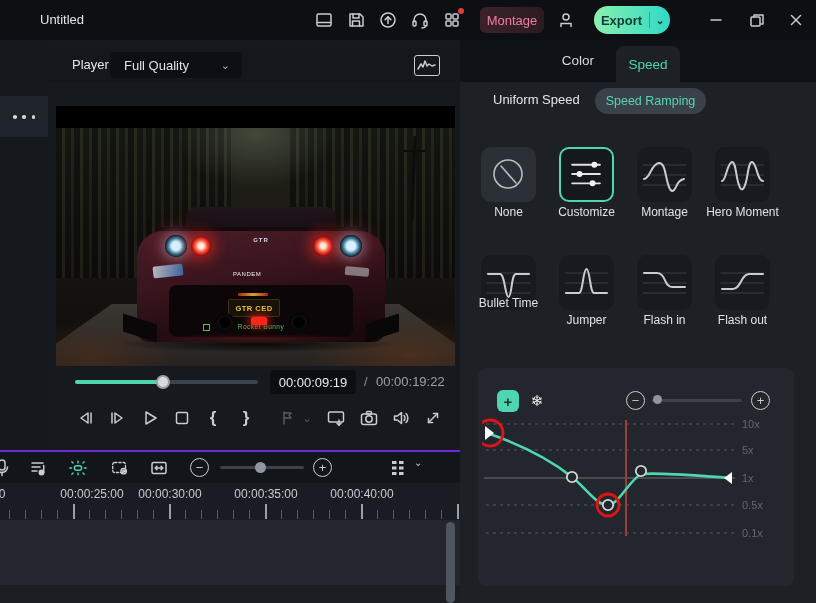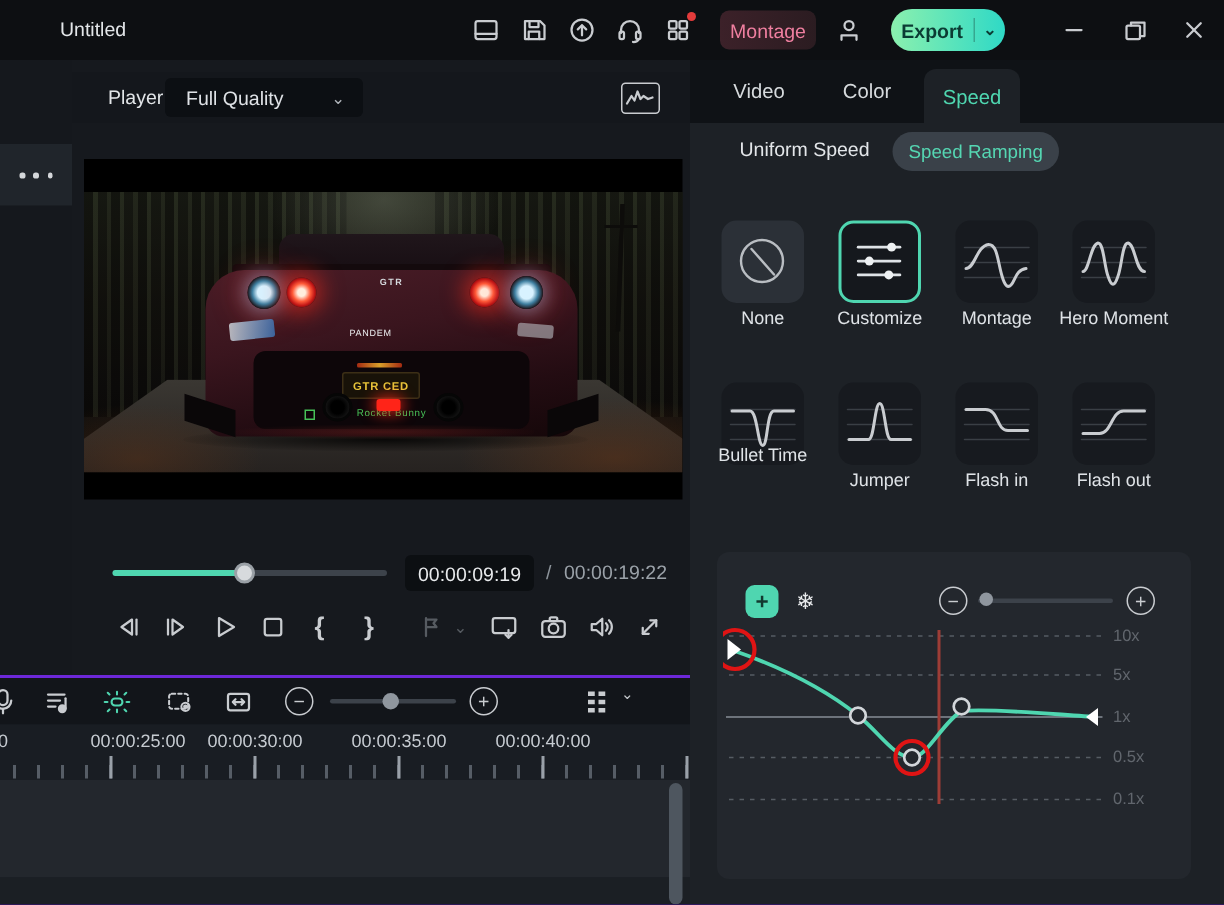--- a/index.html
+++ b/index.html
@@ -38,21 +38,21 @@
   .phead{left:0;top:8px;width:412px;height:34px;background:#14171c;}
   .plabel{left:24px;top:0;height:34px;line-height:34px;font-size:13px;color:#e3e6e9;}
   .pquality{left:62px;top:4px;width:132px;height:26px;background:#0c0f13;border-radius:4px;
     display:flex;align-items:center;cursor:pointer;font-size:13px;color:#dfe2e6;}
   .pquality .val{padding-left:14px;flex:1;}
   .pquality .chev{padding-right:12px;font-size:11px;color:#aeb3b9;}
   .histo{right:20px;top:7px;width:24px;height:19px;border:1.5px solid #c9ccd0;border-radius:3px;cursor:pointer;}
 
   
   .vframe{left:8px;top:66px;width:399px;height:227px;background:#000;}
-  .vimg{left:0;top:22px;width:399px;height:187px;overflow:hidden;
+  .vimg{left:0;top:22px;width:399px;height:238px;overflow:hidden;
     background:linear-gradient(#23261c 0%,#1a1913 40%,#141210 70%,#0f0d0b 100%);}
   .trees{top:0;height:150px;opacity:.85;
     background:repeating-linear-gradient(90deg,rgba(0,0,0,.55) 0 6px,rgba(44,52,34,.38) 6px 9px,rgba(0,0,0,.45) 9px 15px,rgba(34,40,26,.3) 15px 18px);}
   .skyglow{left:120px;top:0;width:160px;height:60px;
     background:radial-gradient(ellipse at 50% 10%,rgba(150,160,140,.28),transparent 70%);}
   .road{left:0;bottom:0;width:399px;height:62px;
     background:linear-gradient(#3a3732,#262220);clip-path:polygon(14% 0,86% 0,108% 100%,-8% 100%);}
   .leaves-l{left:0;bottom:0;width:120px;height:46px;
     background:radial-gradient(ellipse at 30% 80%,rgba(110,55,20,.35),transparent 70%);}
   .leaves-r{right:0;bottom:0;width:150px;height:50px;
@@ -449,21 +449,20 @@
       <div class="abs rmajor" style="left:457px"></div>
     </div>
 
     <div class="abs ttrack"></div>
     <div class="abs tbottom"></div>
     <div class="abs vscroll"></div>
   </div>
 
   <div class="abs rpanel">
     <div class="abs rtabbar">
-      <div class="abs rtab" style="left:15px">Video</div>
       <div class="abs rtab" style="left:87px">Color</div>
       <div class="abs rtab-active">Speed</div>
     </div>
 
     <div class="abs uniform">Uniform Speed</div>
     <div class="abs rampill">
       <span>Speed Ramping</span>
     </div>
 
     <div class="abs pcard none" style="left:21px;top:107px">

